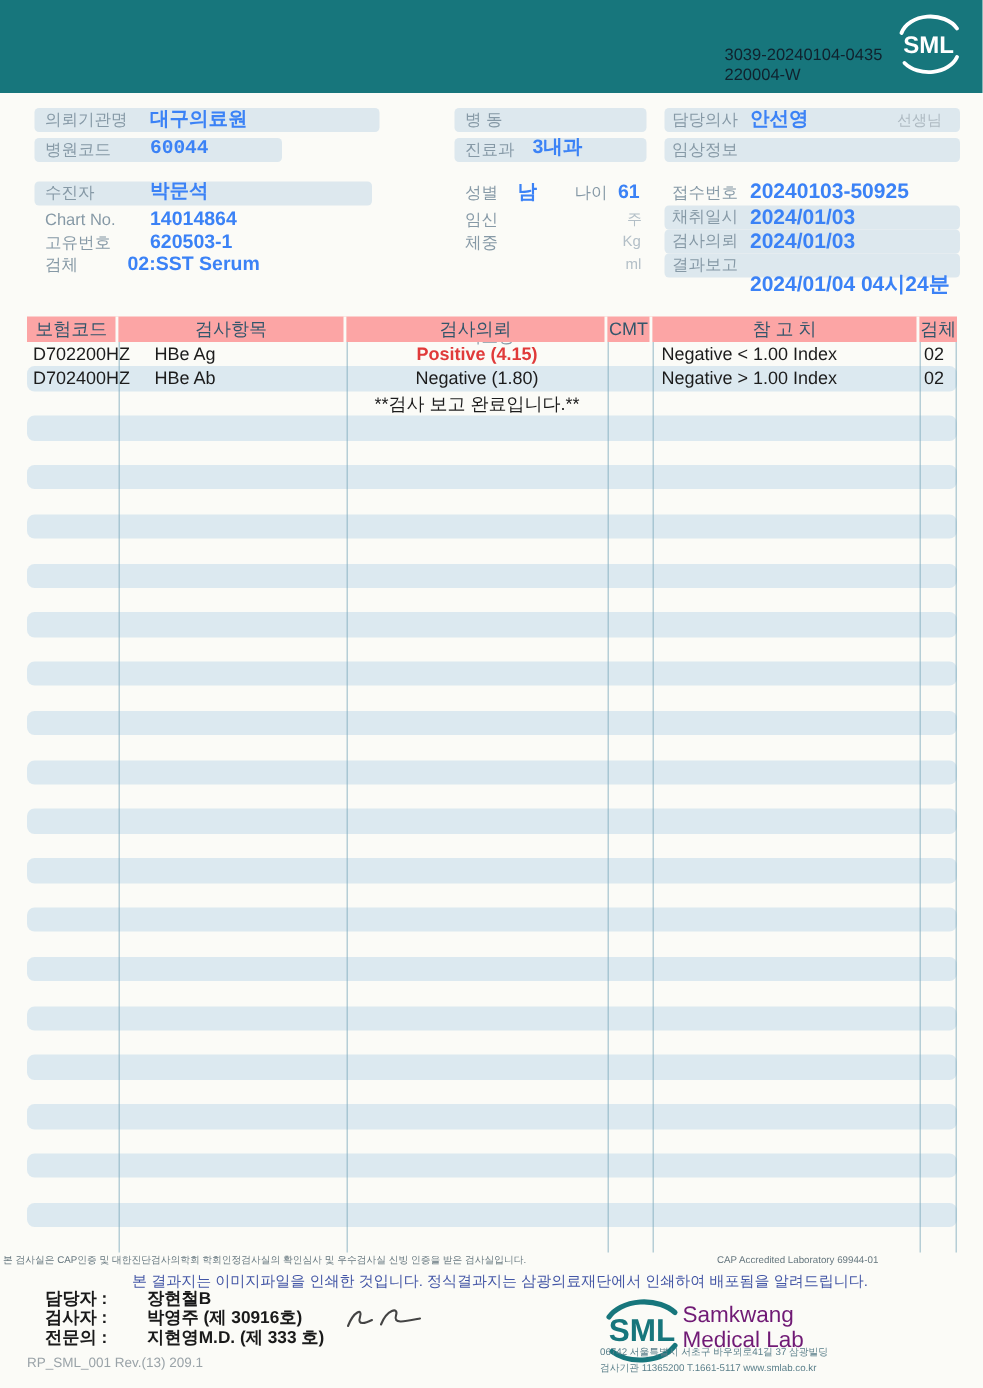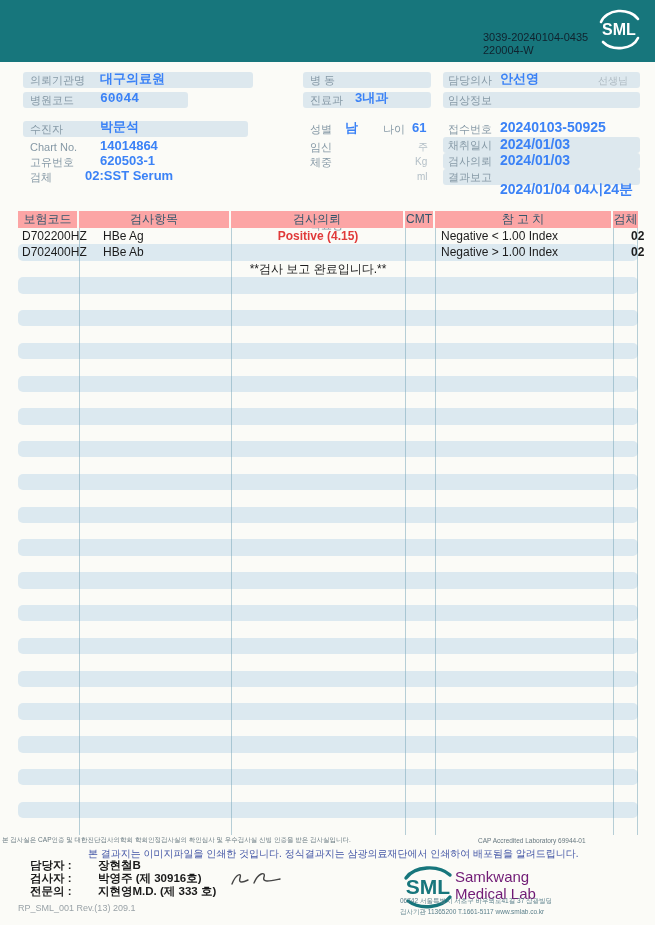--- a/index.html
+++ b/index.html
@@ -29,21 +29,21 @@
   .th:last-child { border-right:none; }
   .tbody { position:relative; width:620px; }
   .trow { position:relative; width:620px; height:16.4px; }
   .trow.striped { background:#dce9f0; border-radius:5px; }
   .cell { position:absolute; font-size:12px; line-height:16.4px; color:#1c1c1c; white-space:nowrap; }
   .c-code { left:4px; }
   .c-item { left:85px; }
   .c-result { left:213px; width:174px; text-align:center; }
   .c-result.pos { color:#e03a3a; font-weight:bold; }
   .c-ref { left:423px; }
-  .c-spec { left:613px;font-weight:bold; }
+  .c-spec { left:598px; }
   .vline { position:absolute; top:0; width:1px; background:rgba(125,170,188,.55); }
   
   .accred-l { position:absolute; left:2px; top:836px; font-size:6.5px; color:#66777f; }
   .accred-r { position:absolute; left:478px; top:837px; font-size:6.5px; color:#66777f; }
   .notice { position:absolute; left:88px; top:847px; font-size:10px; color:#4356a6; }
   .staffrow { position:absolute; left:30px; font-size:11.5px; font-weight:bold; color:#1a1a1a; }
   .staffrow .name { position:absolute; left:68px; white-space:nowrap; }
   .sig { position:absolute; left:228px; top:868px; }
   .logo-foot { position:absolute; left:398px; top:864px; width:250px; height:58px; }
   .lab-name { position:absolute; left:455px; top:868px; color:#701a75; font-size:15px; font-weight:normal; line-height:17px; }
@@ -143,20 +143,21 @@
       <div class="trow">
         <span class="cell c-code">D702200HZ</span>
         <span class="cell c-item">HBe Ag</span>
         <span class="cell c-result pos">Positive (4.15)</span>
         <span class="cell c-ref">Negative &lt; 1.00 Index</span>
         <span class="cell c-spec">02</span>
       </div>
       <div class="trow striped">
         <span class="cell c-code">D702400HZ</span>
         <span class="cell c-item">HBe Ab</span>
+        <span class="cell c-result">Negative (1.80)</span>
         <span class="cell c-ref">Negative &gt; 1.00 Index</span>
         <span class="cell c-spec">02</span>
       </div>
       <div class="trow">
         <span class="cell c-result">**검사 보고 완료입니다.**</span>
       </div>
       <div class="trow striped"></div>
       <div class="trow"></div>
       <div class="trow striped"></div>
       <div class="trow"></div>

